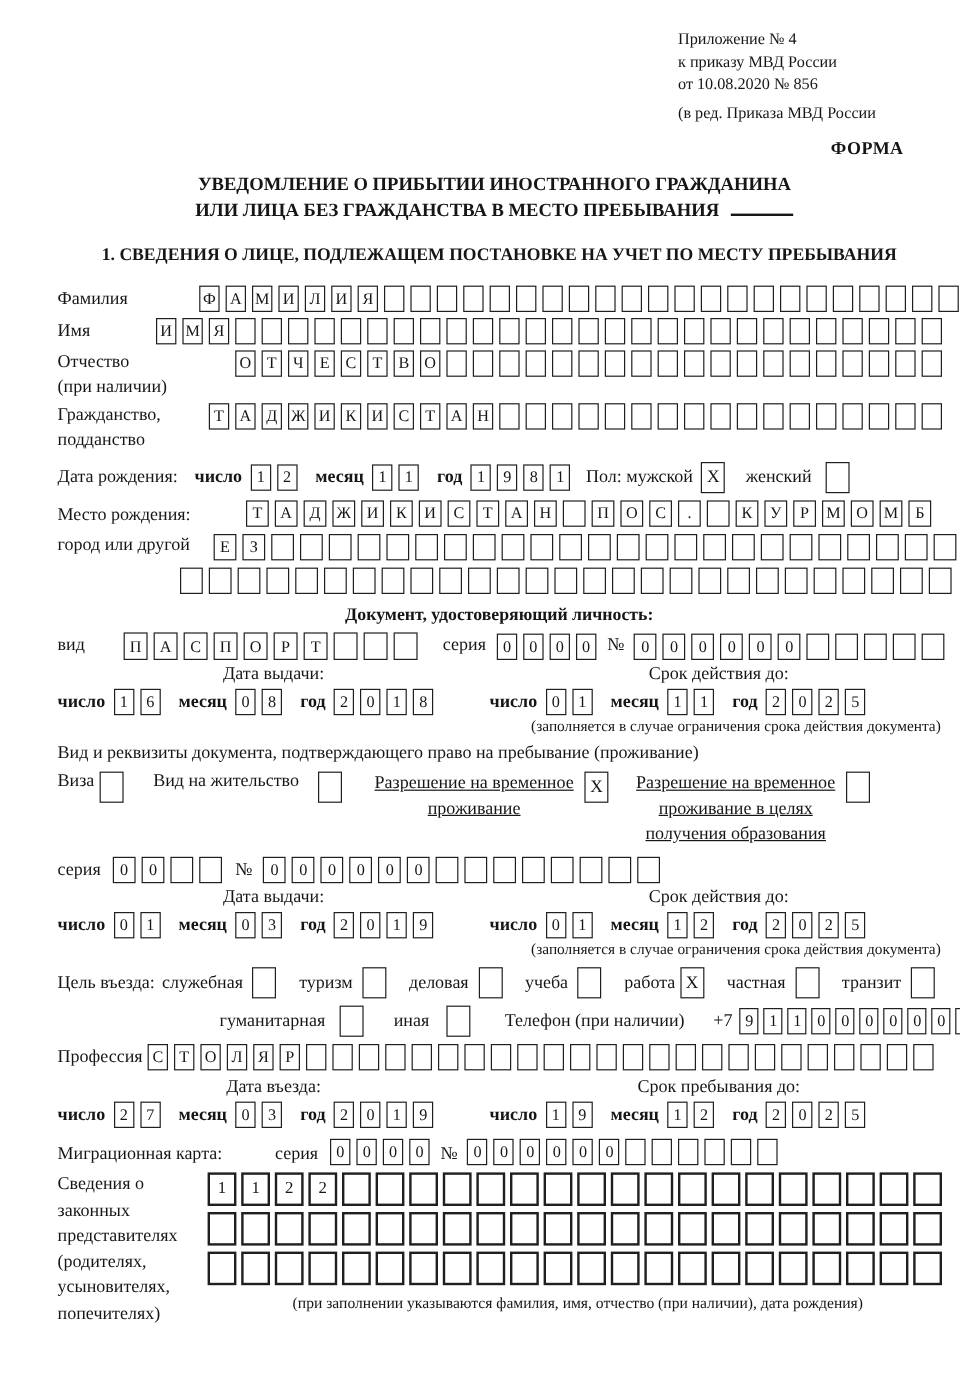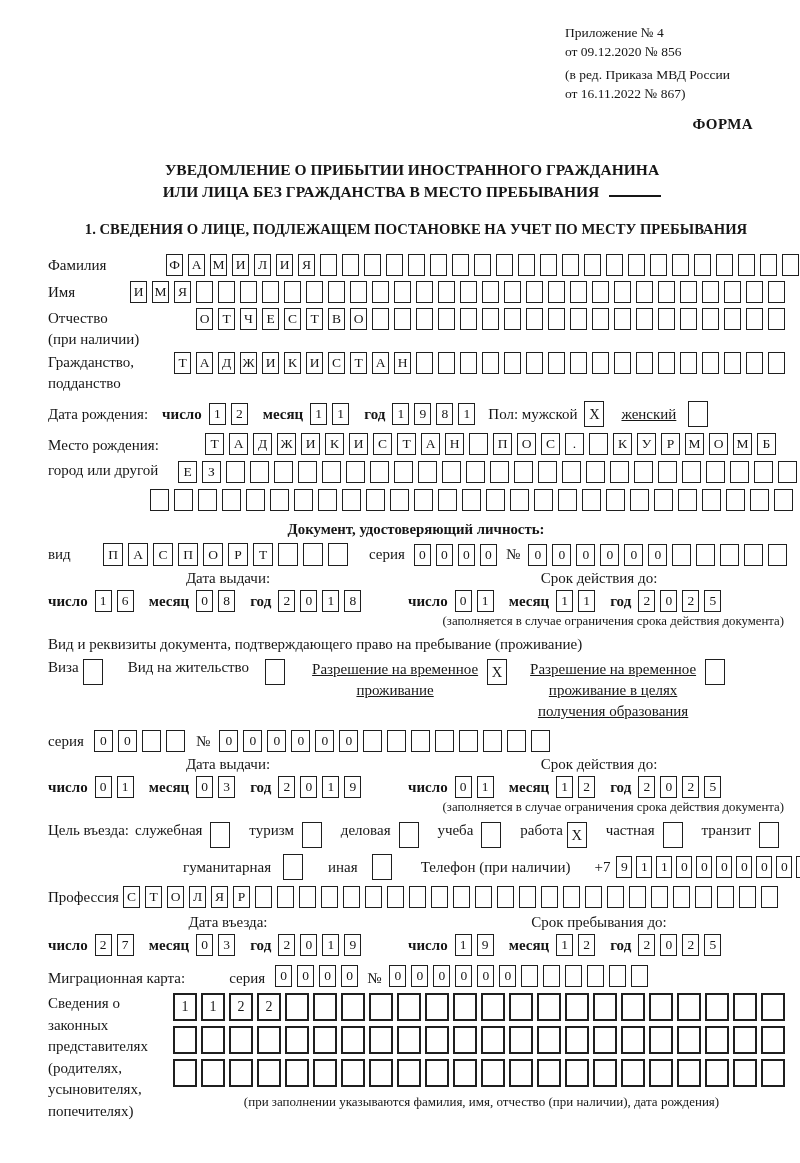--- a/index.html
+++ b/index.html
@@ -3,21 +3,21 @@
 <meta charset="utf-8">
 <style>
   html,body{margin:0;padding:0;background:#ffffff;}
   body{width:800px;height:1163px;overflow:hidden;font-family:"Liberation Serif","DejaVu Serif",serif;color:#161616;}
   .page{padding:24px 10px 0 48px;}
 
   .appendix{margin-left:517px;font-size:13.5px;line-height:1.38;}
   .appendix .gap{margin-top:5px;}
   .forma{font-weight:bold;font-size:15px;text-align:right;padding-right:37px;margin-top:12px;letter-spacing:.4px;}
 
-  .title{text-align:center;font-weight:bold;font-size:15.5px;line-height:1.45;margin-top:26px;margin-right:14px;}
+  .title{text-align:center;font-weight:bold;font-size:15.5px;line-height:1.45;margin-top:10px;margin-right:14px;}
   .t-underline{display:inline-block;width:52px;border-bottom:2px solid #161616;height:13px;margin-left:10px;}
 
   .sect{font-weight:bold;font-size:14.7px;text-align:center;margin-top:18px;margin-right:6px;white-space:nowrap;}
 
   .row{display:flex;align-items:center;margin-top:5px;}
   .lbl{font-size:15px;flex:none;}
   .cells{display:inline-flex;flex:none;}
   .cell{flex:none;box-sizing:border-box;width:17px;height:22px;border:1.8px solid #1f1f1f;margin-right:5px;
         display:inline-flex;align-items:center;justify-content:center;font-size:13.5px;background:#fff;}
   .cell.wide{width:19px;}
@@ -42,38 +42,38 @@
   .dlbl{font-size:15px;margin-right:7px;font-weight:bold;}
   .dlbl.mid{margin-left:10px;}
   .note{text-align:right;font-size:12.8px;margin-top:2px;padding-right:6px;}
 
   .intro{font-size:15px;margin-top:5px;line-height:1.45;}
   .opt-row{display:flex;align-items:flex-start;margin-top:3px;}
   .opt-multi{text-align:center;font-size:15px;line-height:21px;text-decoration:underline;}
   .cbx{margin-left:9px;}
 
   .purpose-row{display:flex;align-items:center;justify-content:space-between;width:736px;margin-top:7px;}
-  .pair{display:inline-flex;}
+  .pair{display:inline-flex;align-items:center;}
   .pair .cells{margin-left:8px;}
 
   .rep{display:flex;margin-top:6px;align-items:flex-start;}
   .rep-labels{width:125px;flex:none;font-size:15px;line-height:21.5px;}
   .rep-rows .cells{margin-bottom:5px;}
   .rep-note{font-size:13px;text-align:center;margin-top:2px;}
 </style>
 </head>
 <body>
 
 <div class="page">
 
   <div class="appendix">
     <div>Приложение № 4</div>
-    <div>от 09.12.2020 № 856</div>
+    <div>к приказу МВД России</div>
+    <div>от 10.08.2020 № 856</div>
     <div class="gap">(в ред. Приказа МВД России</div>
-    <div>от 16.11.2022 № 867)</div>
   </div>
 
   <div class="forma">ФОРМА</div>
 
   <div class="title">
     <div>УВЕДОМЛЕНИЕ О ПРИБЫТИИ ИНОСТРАННОГО ГРАЖДАНИНА</div>
     <div>
       <span>ИЛИ ЛИЦА БЕЗ ГРАЖДАНСТВА В МЕСТО ПРЕБЫВАНИЯ</span><span class="t-underline"></span>
     </div>
   </div>
@@ -241,21 +241,21 @@
     <span class="cells">
         <span class="cell">1</span>
         <span class="cell">9</span>
         <span class="cell">8</span>
         <span class="cell">1</span>
       </span>
     <span class="lbl" style="margin-left:8px;margin-right:7px;">Пол: мужской</span>
     <span class="cells">
         <span class="cell cb">X</span>
       </span>
-    <span class="lbl" style="margin-left:12px;margin-right:12px;text-decoration:underline;">женский</span>
+    <span class="lbl" style="margin-left:12px;margin-right:12px;">женский</span>
     <span class="cells">
         <span class="cell cb"></span>
       </span>
   </div>
 
   <div class="bp">
     <div class="bp-labels">
       <div>Место рождения:</div>
       <div>город или другой</div>
     </div>

